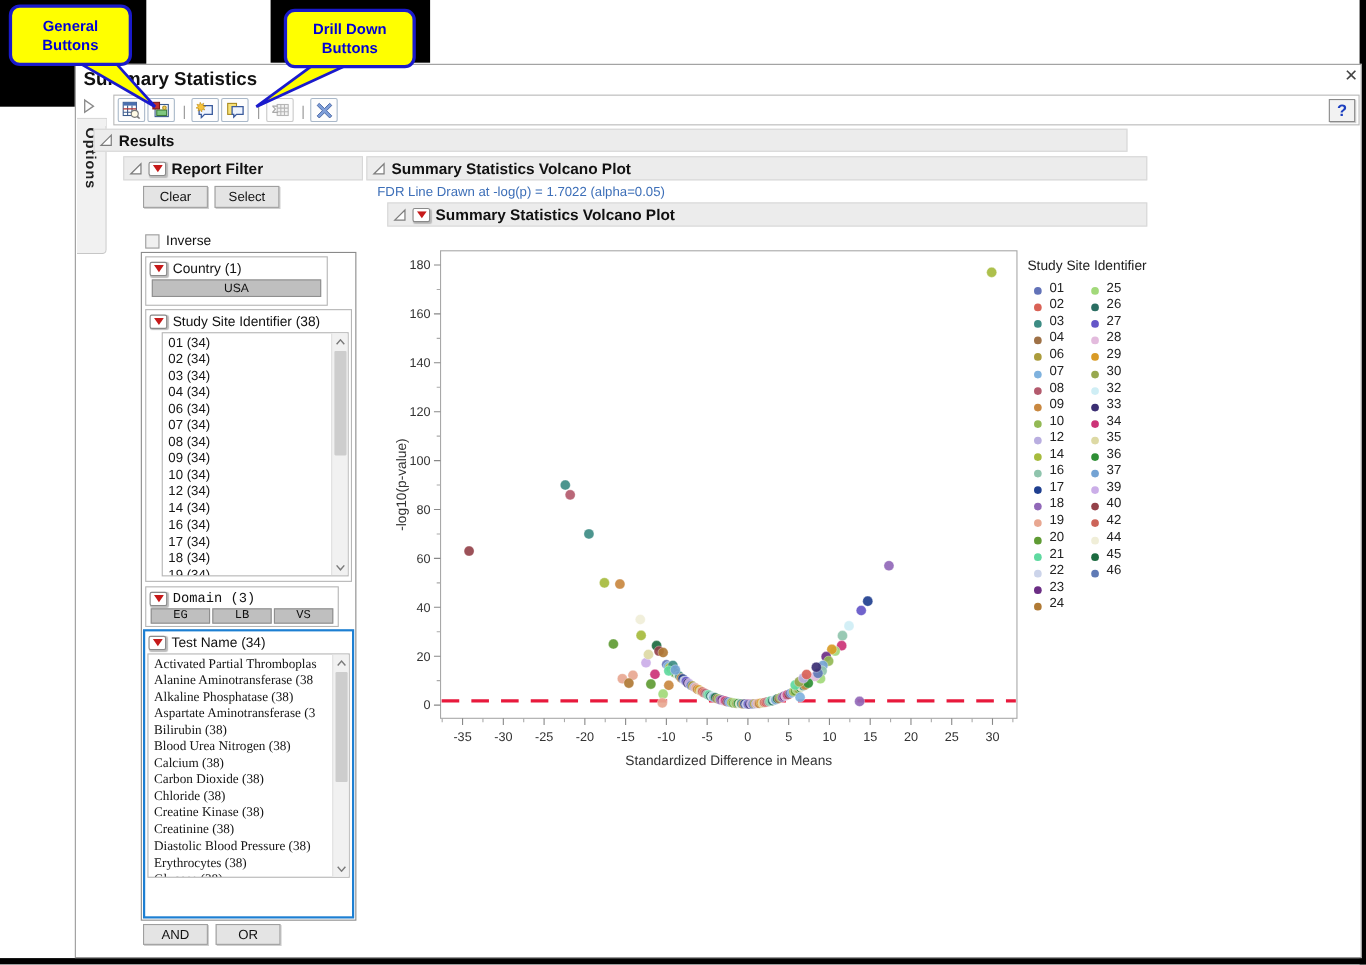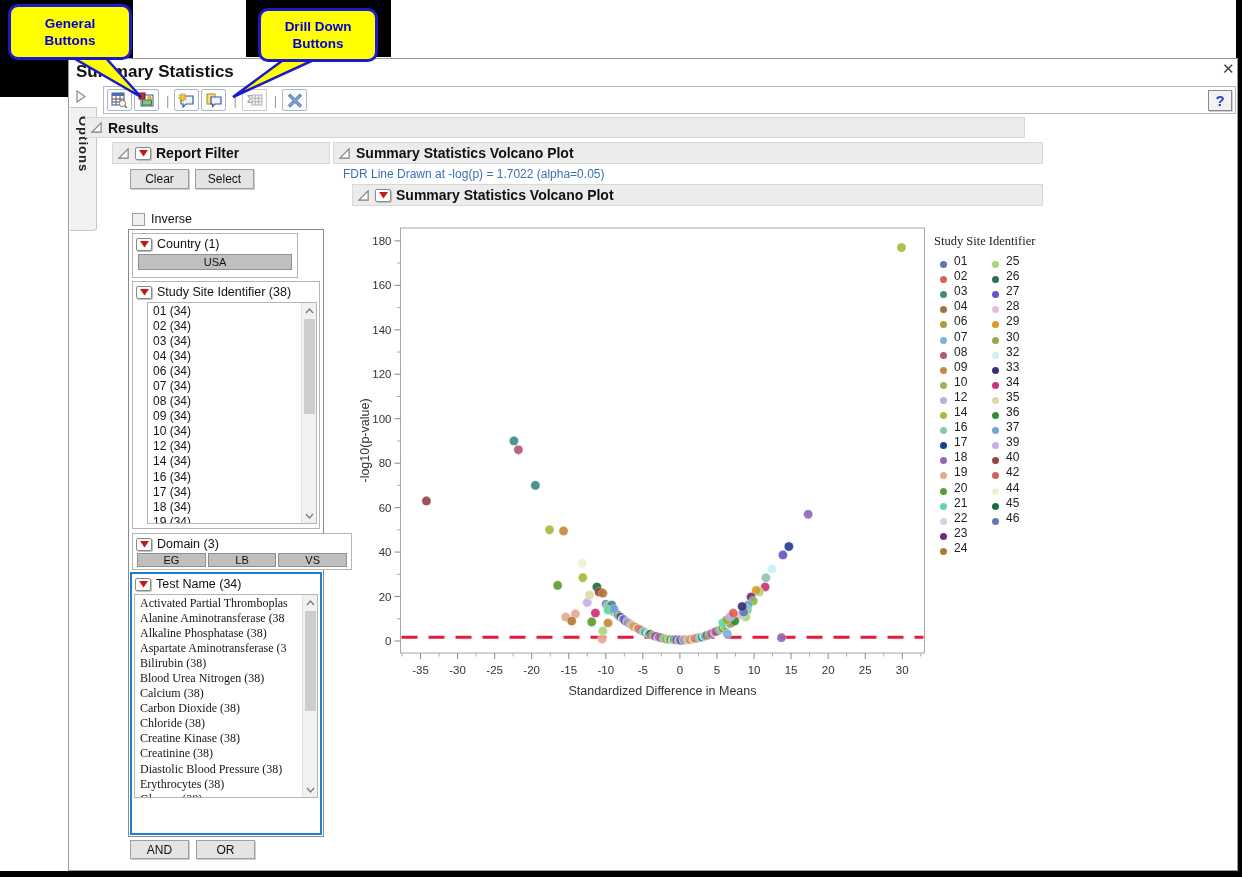--- a/index.html
+++ b/index.html
@@ -50,21 +50,21 @@
   .sarrow{position:absolute;left:0;width:15px;height:15px;display:flex;align-items:center;justify-content:center;}
   .sarrow svg{display:block;}
   .sthumb{position:absolute;left:2px;width:11px;background:#cdcdcd;border-radius:1px;}
   .focusblue{border:2px solid #1d7fd2 !important;}
   
   .cb{width:13px;height:13px;background:#f0f0f0;border:1px solid #9d9d9d;}
   .cblabel{font-size:12.5px;color:#111;}
   
   .fdrnote{font-size:12px;color:#3d6fb8;white-space:nowrap;}
   
-  .legendtitle{font-size:12.5px;color:#222;white-space:nowrap;font-family:Liberation Serif, serif;}
+  .legendtitle{font-size:12.5px;color:#222;white-space:nowrap;}
   .legendgrid{display:grid;grid-template-rows:repeat(20,15.1px);grid-auto-flow:column;grid-auto-columns:52px;}
   .litem{display:flex;align-items:flex-end;gap:7px;font-size:12px;color:#222;}
   .ldot{width:7px;height:7px;border-radius:50%;flex:0 0 7px;}
   
   .callout{background:#ffff00;border:3px solid #1a1acc;border-radius:10px;color:#0000d6;
            font-weight:bold;font-size:13.5px;text-align:center;display:flex;flex-direction:column;
            justify-content:center;line-height:17px;}
   svg text{font-family:"Liberation Sans",sans-serif;}
 </style>
 </head>
@@ -216,21 +216,21 @@
         <div class="sthumb" style="top:16px;height:95px;"></div>
         <div class="sarrow" style="bottom:0;">
             <svg width="9" height="6" viewBox="0 0 9 6">
               <polyline points="1,1 4.5,5 8,1" fill="none" stroke="#7a7a7a" stroke-width="1.3"></polyline>
             </svg>
           </div>
       </div>
     </div>
   </div>
 
-  <div class="abs grp" style="left:132px;top:533px;width:220px;height:37px;">
+  <div class="abs grp" style="left:132px;top:533px;width:176px;height:37px;font-family:Liberation Mono, monospace;">
     <div class="ghead">
       <span class="redbtn">
         <svg width="9" height="7" viewBox="0 0 9 7">
             <polygon points="0,0 9,0 4.5,6.5" fill="#c61a1a"></polygon>
           </svg>
       </span>
       <span class="gt">Domain (3)</span>
     </div>
     <div style="display:flex;gap:2px;margin:0 4px;">
       <div class="valbar" style="flex:1;height:14px;">EG</div>
@@ -671,21 +671,21 @@
       <div class="litem">
         <span class="ldot" style="background: rgb(95, 122, 181);"></span>
         <span>46</span>
       </div>
     </div>
 
   <svg class="abs" style="left:0;top:0;pointer-events:none;" width="400" height="110" viewBox="0 0 400 110">
     <polygon points="70,56 104,56 141,97" fill="#ffff00" stroke="#1a1acc" stroke-width="2.5"></polygon>
     <polygon points="286,58 318,58 233,97" fill="#ffff00" stroke="#1a1acc" stroke-width="2.5"></polygon>
   </svg>
-  <div class="abs callout" style="left:8px;top:4px;width:124px;height:56px;">
+  <div class="abs callout" style="left:8px;top:4px;width:112px;height:56px;">
     <div>General</div>
     <div>Buttons</div>
   </div>
   <div class="abs callout" style="left:258px;top:8px;width:120px;height:54px;">
     <div>Drill Down</div>
     <div>Buttons</div>
   </div>
 
 </div>
 

